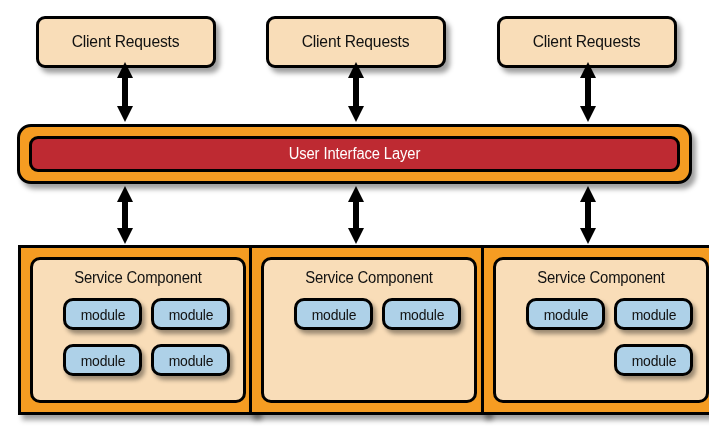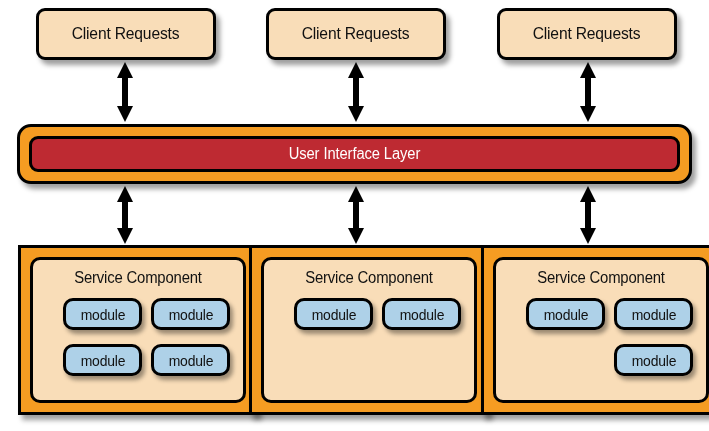--- a/index.html
+++ b/index.html
@@ -33,21 +33,21 @@
     display: flex;
     align-items: center;
     justify-content: center;
   }
 
   
   .client-box {
     background: #f9ddb8;
     width: 180px;
     height: 52px;
-    top: 8px;
+    top: 16px;
     border-radius: 9px;
   }
   .client-box .label {
     font-size: 17px;
     color: #111111;
     letter-spacing: -0.2px;
     white-space: nowrap;
     transform: scaleX(0.92);
   }
   #client-0 { left: 36px; }

